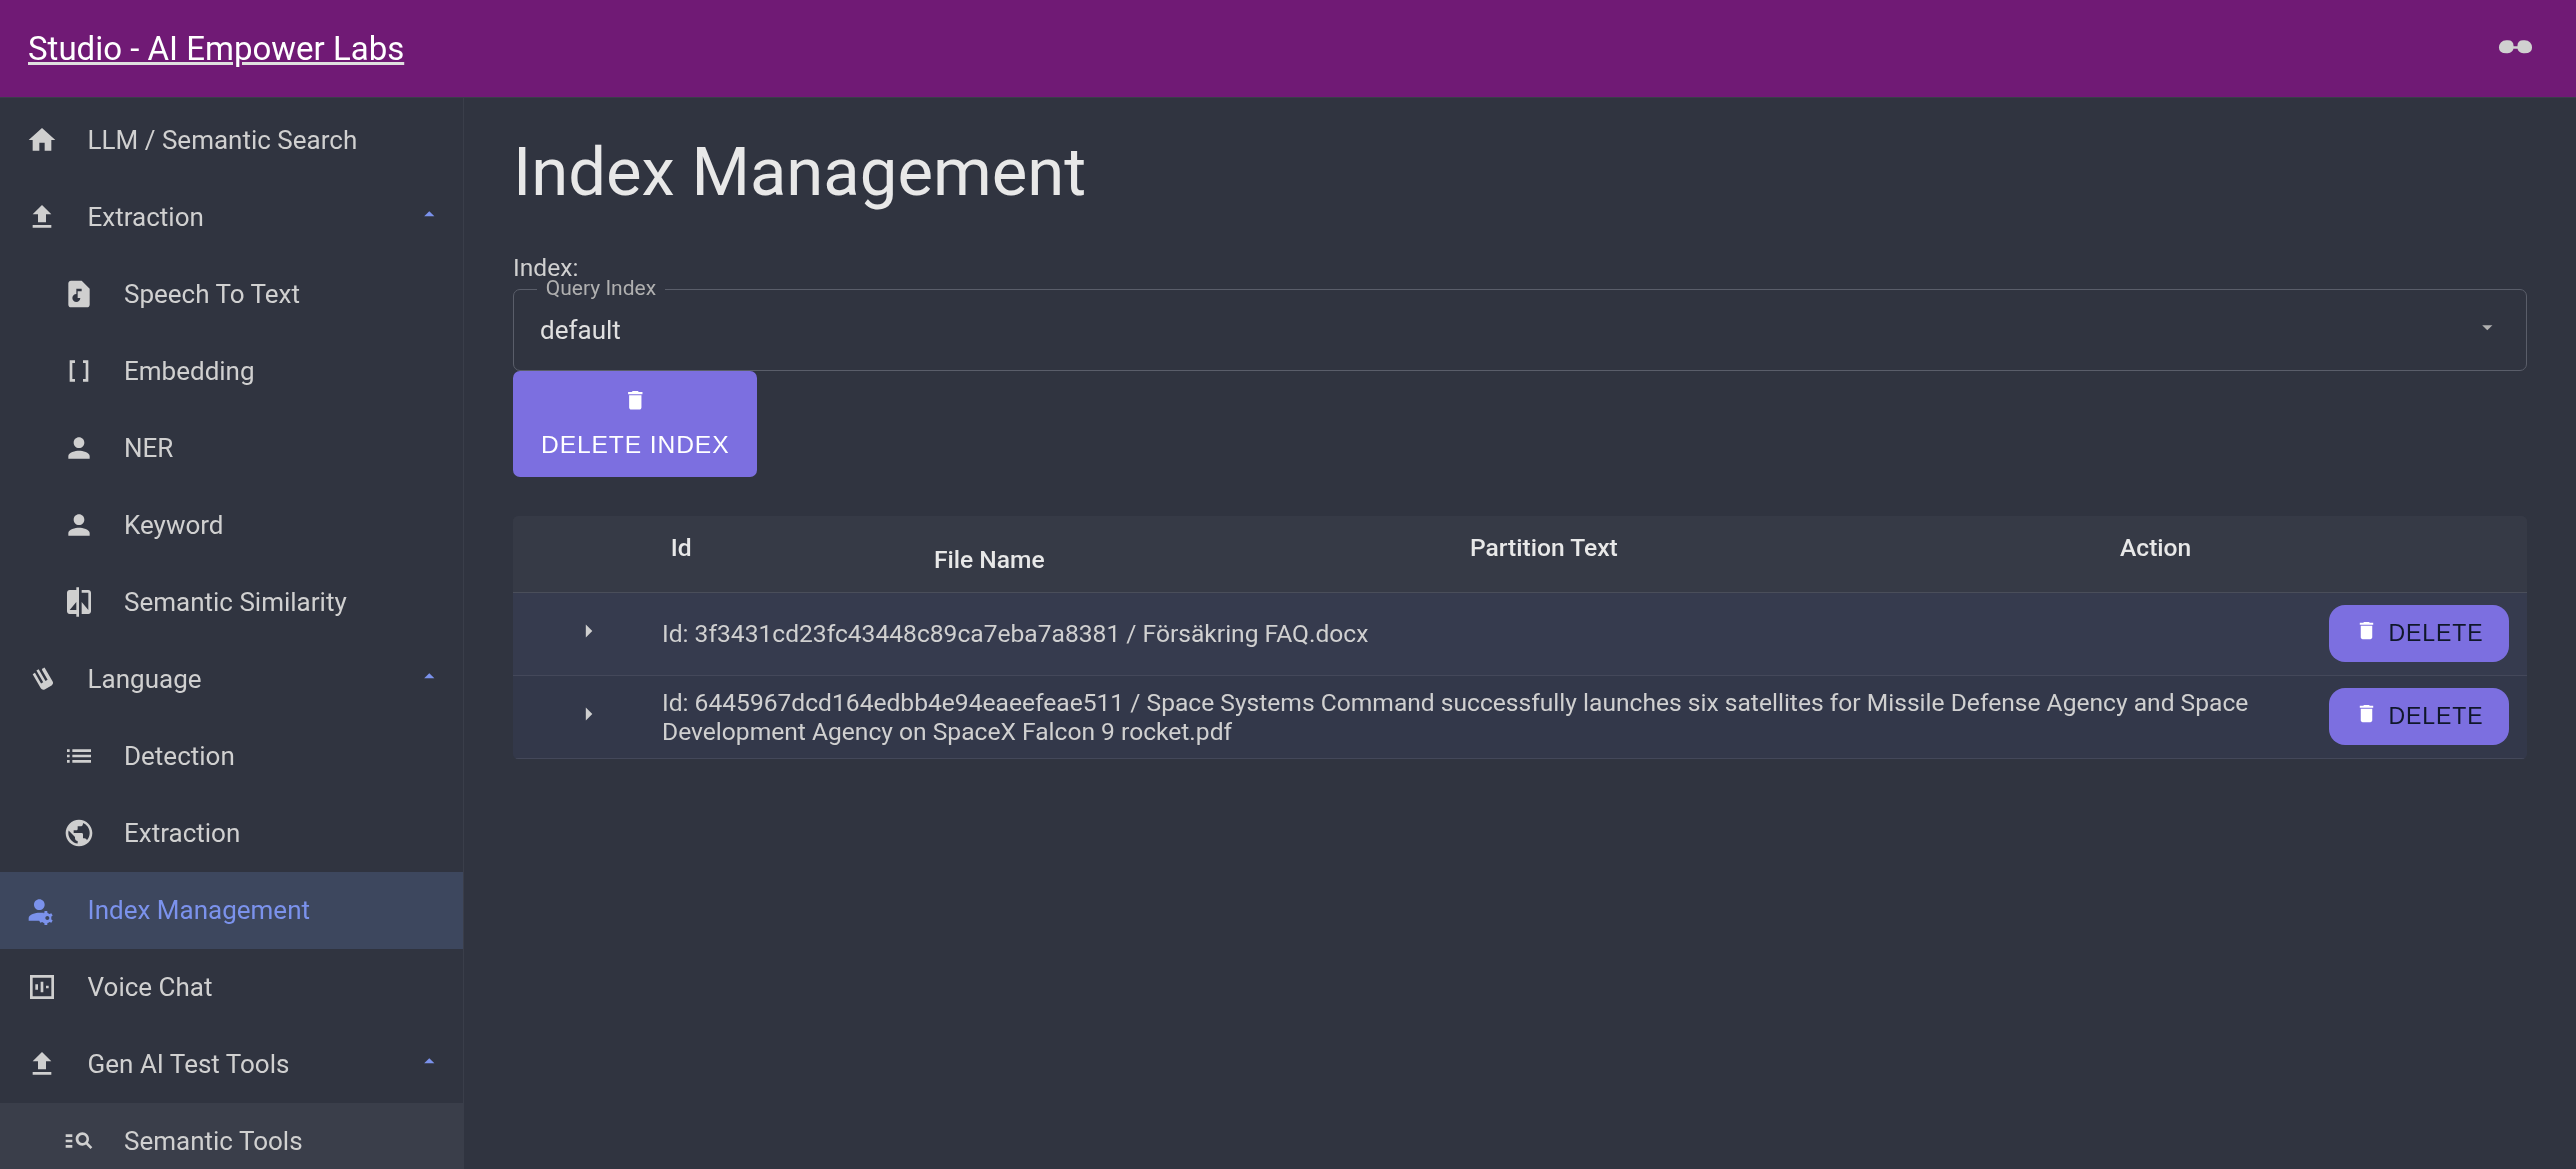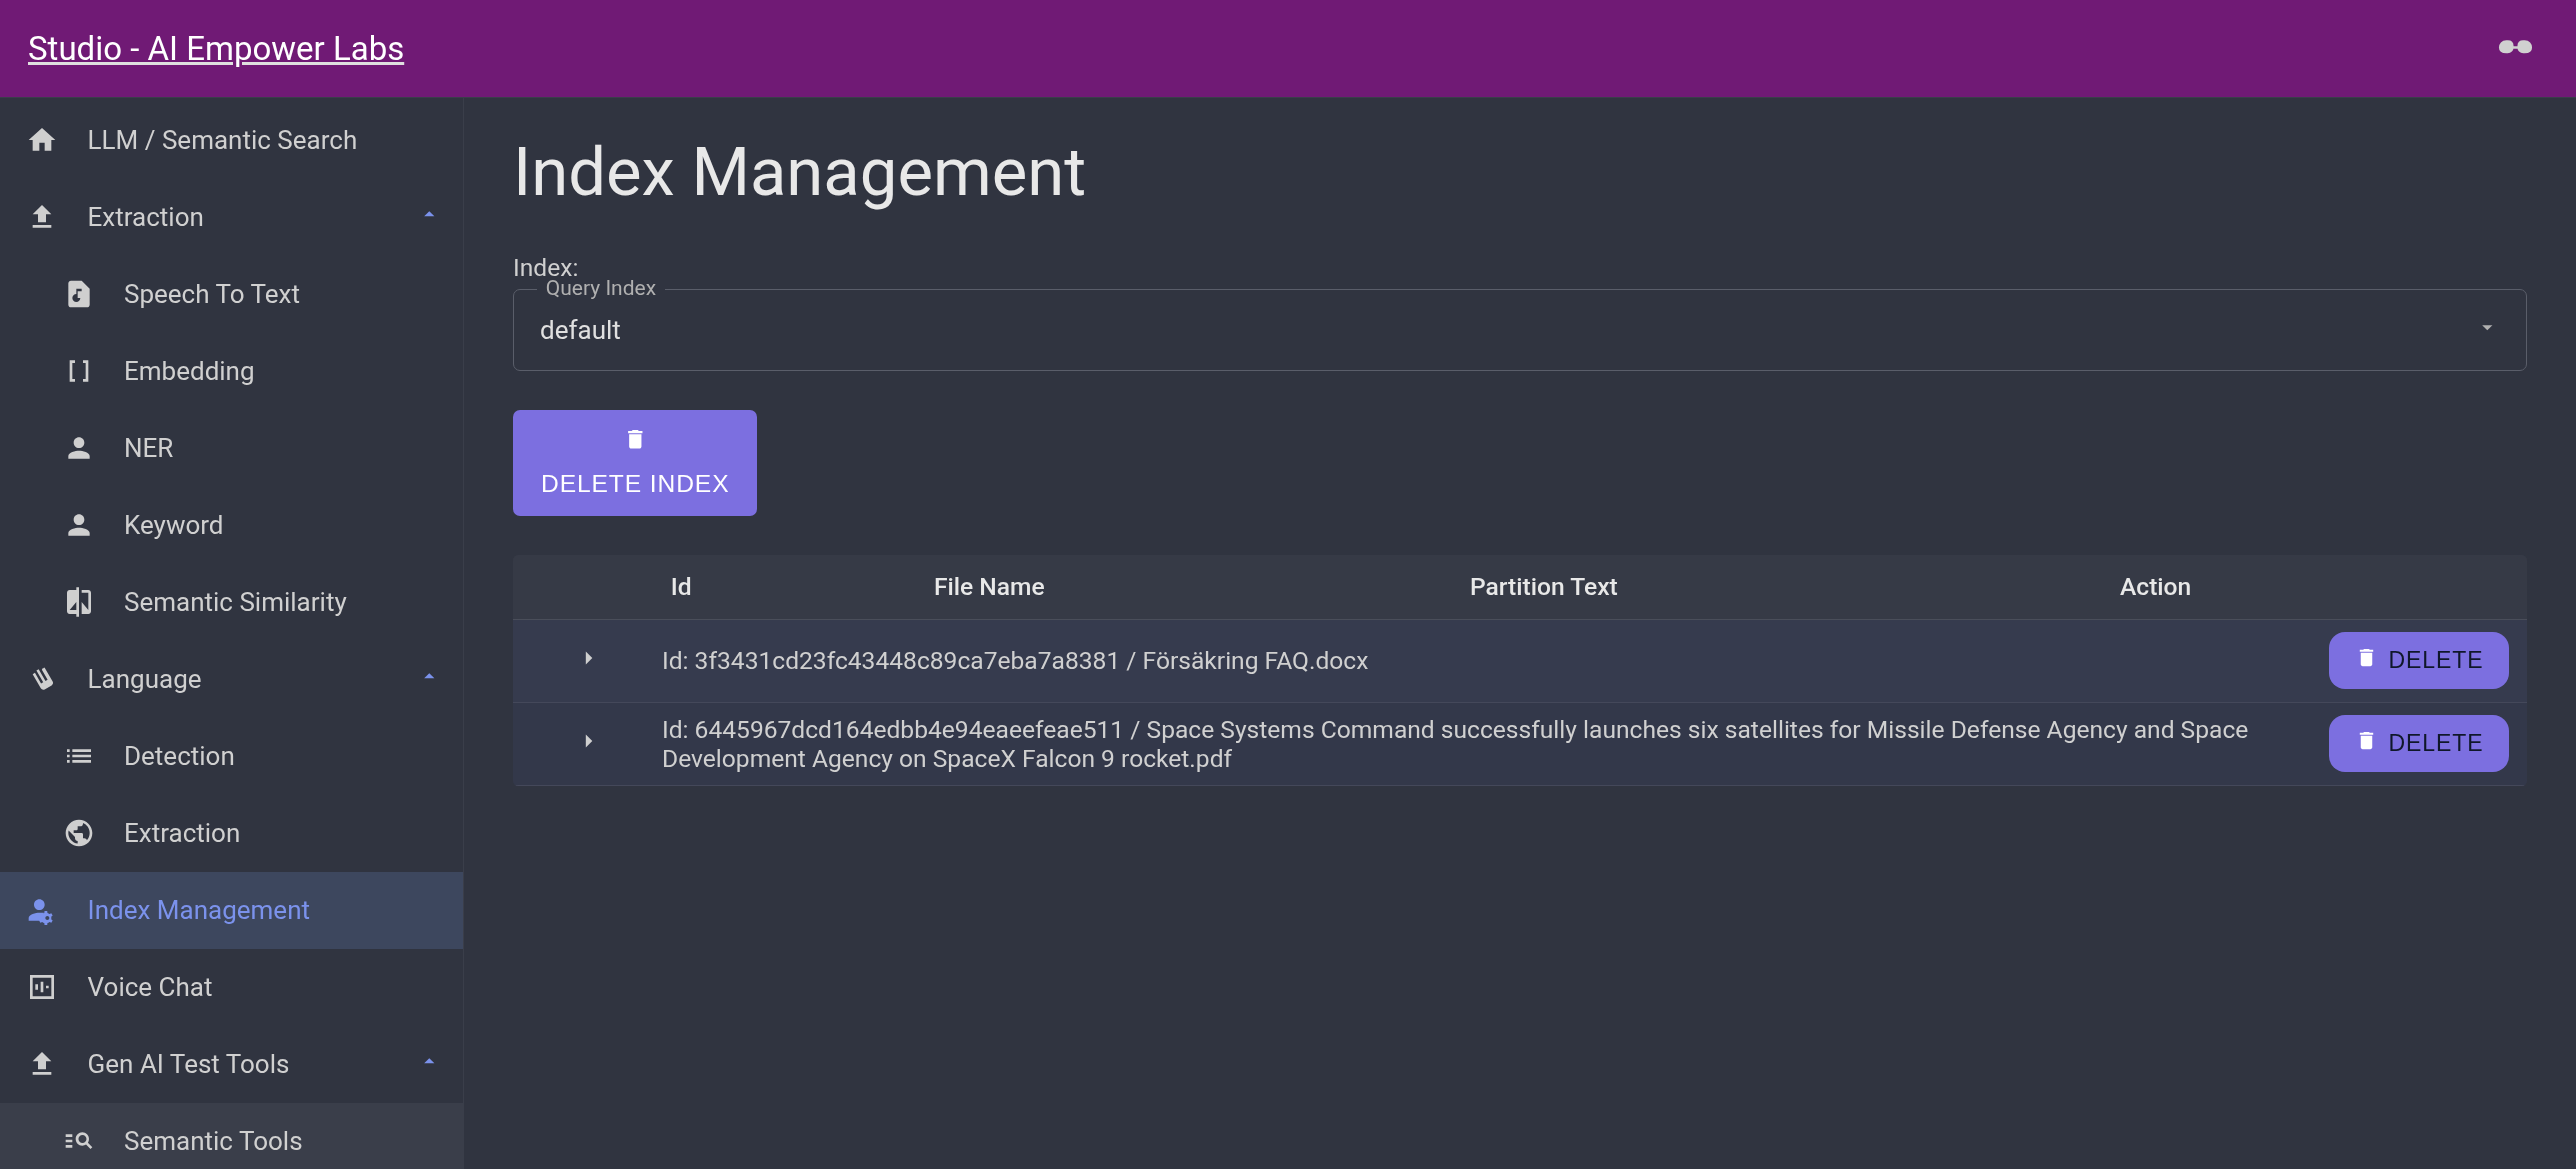--- a/index.html
+++ b/index.html
@@ -86,21 +86,20 @@
     }
     .index-label {
       font-size: 24.6px;
       color: #d0d0d0;
       margin-bottom: 7px;
     }
     .select-field {
       border: 0.9px solid #5a5e6a;
       border-radius: 7px;
       position: relative;
-      margin-bottom: 39px;
     }
     .select-legend {
       position: absolute;
       top: -14px;
       left: 23px;
       background: #303440;
       padding: 0 8.8px;
       font-size: 21px;
       color: #b0b0b0;
     }
@@ -143,21 +142,21 @@
       display:flex;
       padding: 17.6px 0;
       font-size: 24.6px;
       font-weight: 500;
       color: #e8e8e8;
       border-bottom: 0.9px solid #4a4e5a;
       background: #363a46;
     }
     .col-expand { width: 149px; display:flex; align-items:center; justify-content:center;}
     .col-id { width: 272px; padding-left:8.8px;}
-    .col-file { width: 536px; }
+    .col-file { width: 536px; margin-top: 12px; }
     .col-part { width: 650px; }
     .col-action { flex:1; }
     .table-row {
       display:flex;
       align-items:center;
       border-bottom: 0.9px solid #44485a;
       background: #33384a;
       font-size: 24.6px;
       color: #d0d0d0;
       min-height: 67px;

